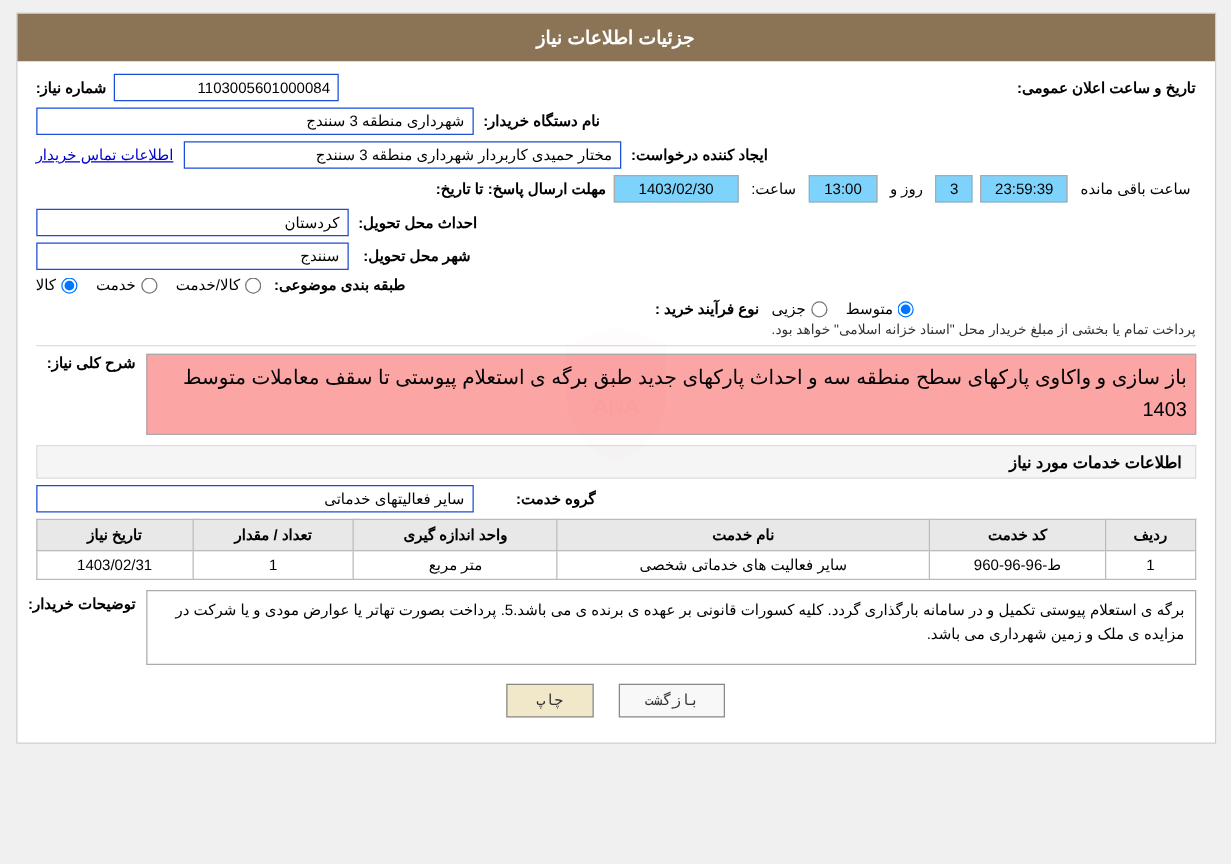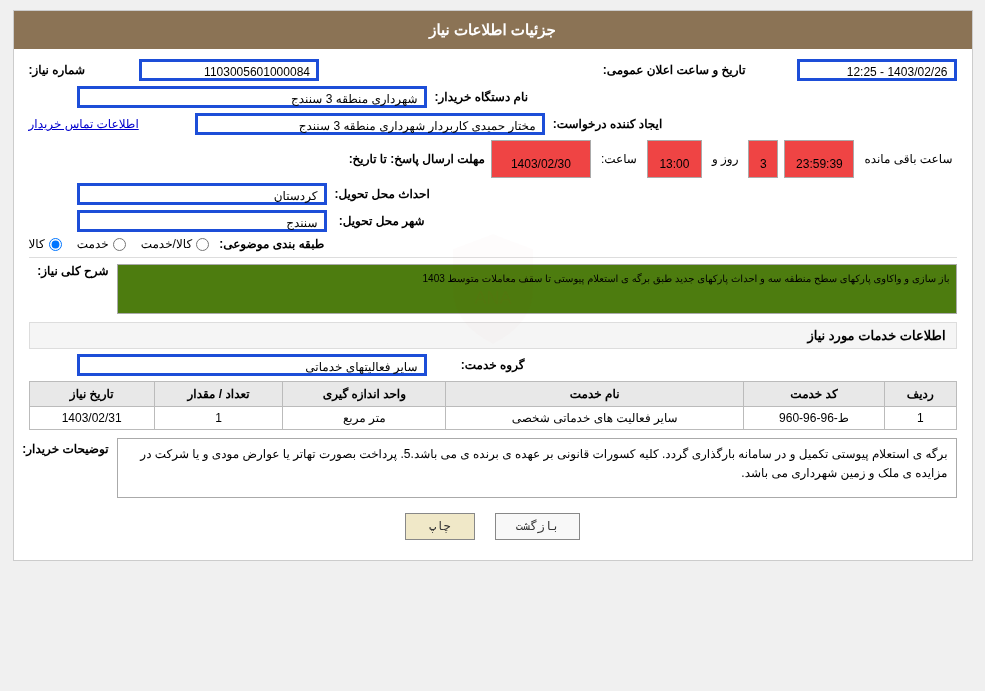--- a/index.html
+++ b/index.html
@@ -38,27 +38,26 @@
     }
     .field-label {
       font-weight: bold;
       white-space: nowrap;
       margin-right: 0;
       margin-left: 8px;
       min-width: 90px;
       text-align: right;
     }
     .field-value {
-      border: 3px solid #1d4ed8;
+      border: 1px solid #1d4ed8;
       background: #fff;
       padding: 3px 6px;
       min-width: 200px;
       text-align: right;
       height: 22px;
-      margin-left: 48px;
     }
     .field-value.wide {
       min-width: 350px;
     }
     .field-value.medium {
       min-width: 250px;
     }
     .date-row {
       display: flex;
       align-items: center;
@@ -66,24 +65,24 @@
       margin-bottom: 5px;
       gap: 6px;
     }
     .date-label {
       font-weight: bold;
       white-space: nowrap;
       text-align: right;
     }
     .date-box {
       border: 1px solid #aaa;
-      background: #ef4444;
-      padding: 16px 6px;
+      background: #7dd3fc;
+      padding: 3px 6px;
       text-align: center;
-      height: 38px;
+      height: 22px;
     }
     .date-box.date-main {
       min-width: 100px;
     }
     .date-box.time-box {
       min-width: 55px;
     }
     .date-box.days-box {
       min-width: 30px;
     }
@@ -112,26 +111,26 @@
       gap: 15px;
       direction: rtl;
     }
     .radio-item {
       display: flex;
       align-items: center;
       gap: 4px;
     }
     .description-box {
       border: 1px solid #aaa;
-      background: #4d7c0f;
+      background: #fca5a5;
       padding: 6px;
       min-height: 50px;
       width: 100%;
       text-align: right;
-      font-size: 10px;
+      font-size: 16px;
       font-family: Tahoma, Arial, sans-serif;
       line-height: 1.6;
     }
     .section-header {
       background: #f5f5f5;
       border: 1px solid #ddd;
       padding: 5px 10px;
       font-weight: bold;
       font-size: 13px;
       margin: 8px 0 5px 0;
@@ -242,21 +241,20 @@
 
   <div class="content">
 
     <div class="announce-row" style="justify-content: space-between; flex-direction: row-reverse;">
       <div class="row-layout" style="flex-direction: row-reverse; align-items: center; gap: 6px;">
         <span class="small-label">شماره نیاز:</span>
         <div class="field-value" style="min-width:180px;">1103005601000084</div>
       </div>
       <div class="row-layout" style="flex-direction: row-reverse; align-items: center; gap: 3px;">
         <span class="small-label">تاریخ و ساعت اعلان عمومی:</span>
-        <div class="field-value" style="min-width:160px;">1403/02/26 - 12:25</div>
       </div>
     </div>
 
     <div class="field-row">
       <span class="field-label">نام دستگاه خریدار:</span>
       <div class="field-value wide">شهرداری منطقه 3 سنندج</div>
     </div>
 
     <div class="field-row">
       <span class="field-label">ایجاد کننده درخواست:</span>
@@ -296,20 +294,36 @@
           <input type="radio" name="category" style="">
           <span>خدمت</span>
         </div>
         <div class="radio-item">
           <input type="radio" name="category" checked="" style="">
           <span>کالا</span>
         </div>
       </div>
     </div>
 
+    <div class="radio-row" style="align-items: flex-start; flex-direction: row-reverse; justify-content: flex-end;">
+      <span class="radio-label" style="min-width:100px; text-align:right; margin-left:8px;">نوع فرآیند خرید :</span>
+      <div style="display:flex; flex-direction:column; align-items:flex-end;">
+        <div class="radio-group">
+          <div class="radio-item">
+            <input type="radio" name="process" checked="" style="">
+            <span>متوسط</span>
+          </div>
+          <div class="radio-item">
+            <input type="radio" name="process" style="">
+            <span>جزیی</span>
+          </div>
+        </div>
+        <div style="font-size:11px; color:#333; text-align:right; margin-top:3px;">پرداخت تمام یا بخشی از مبلغ خریدار محل "اسناد خزانه اسلامی" خواهد بود.</div>
+      </div>
+    </div>
 
     <div class="divider"></div>
 
     <div style="display:flex; align-items:flex-start; margin-bottom:8px; flex-direction:row-reverse; gap:8px;" class="shielded-area">
       <svg class="shield-icon" viewBox="0 0 100 120">
         <path d="M50 5 L90 20 L90 60 Q90 95 50 115 Q10 95 10 60 L10 20 Z" fill="#cc0000" opacity="0.15"></path>
         <text x="50" y="75" text-anchor="middle" font-size="18" fill="#cc0000" opacity="0.4">ANA</text>
       </svg>
       <span style="font-weight:bold; white-space:nowrap; min-width:80px;">شرح کلی نیاز:</span>
       <div class="description-box">باز سازی و واکاوی پارکهای سطح منطقه سه و احداث پارکهای جدید طبق برگه ی استعلام پیوستی تا سقف معاملات متوسط 1403</div>

